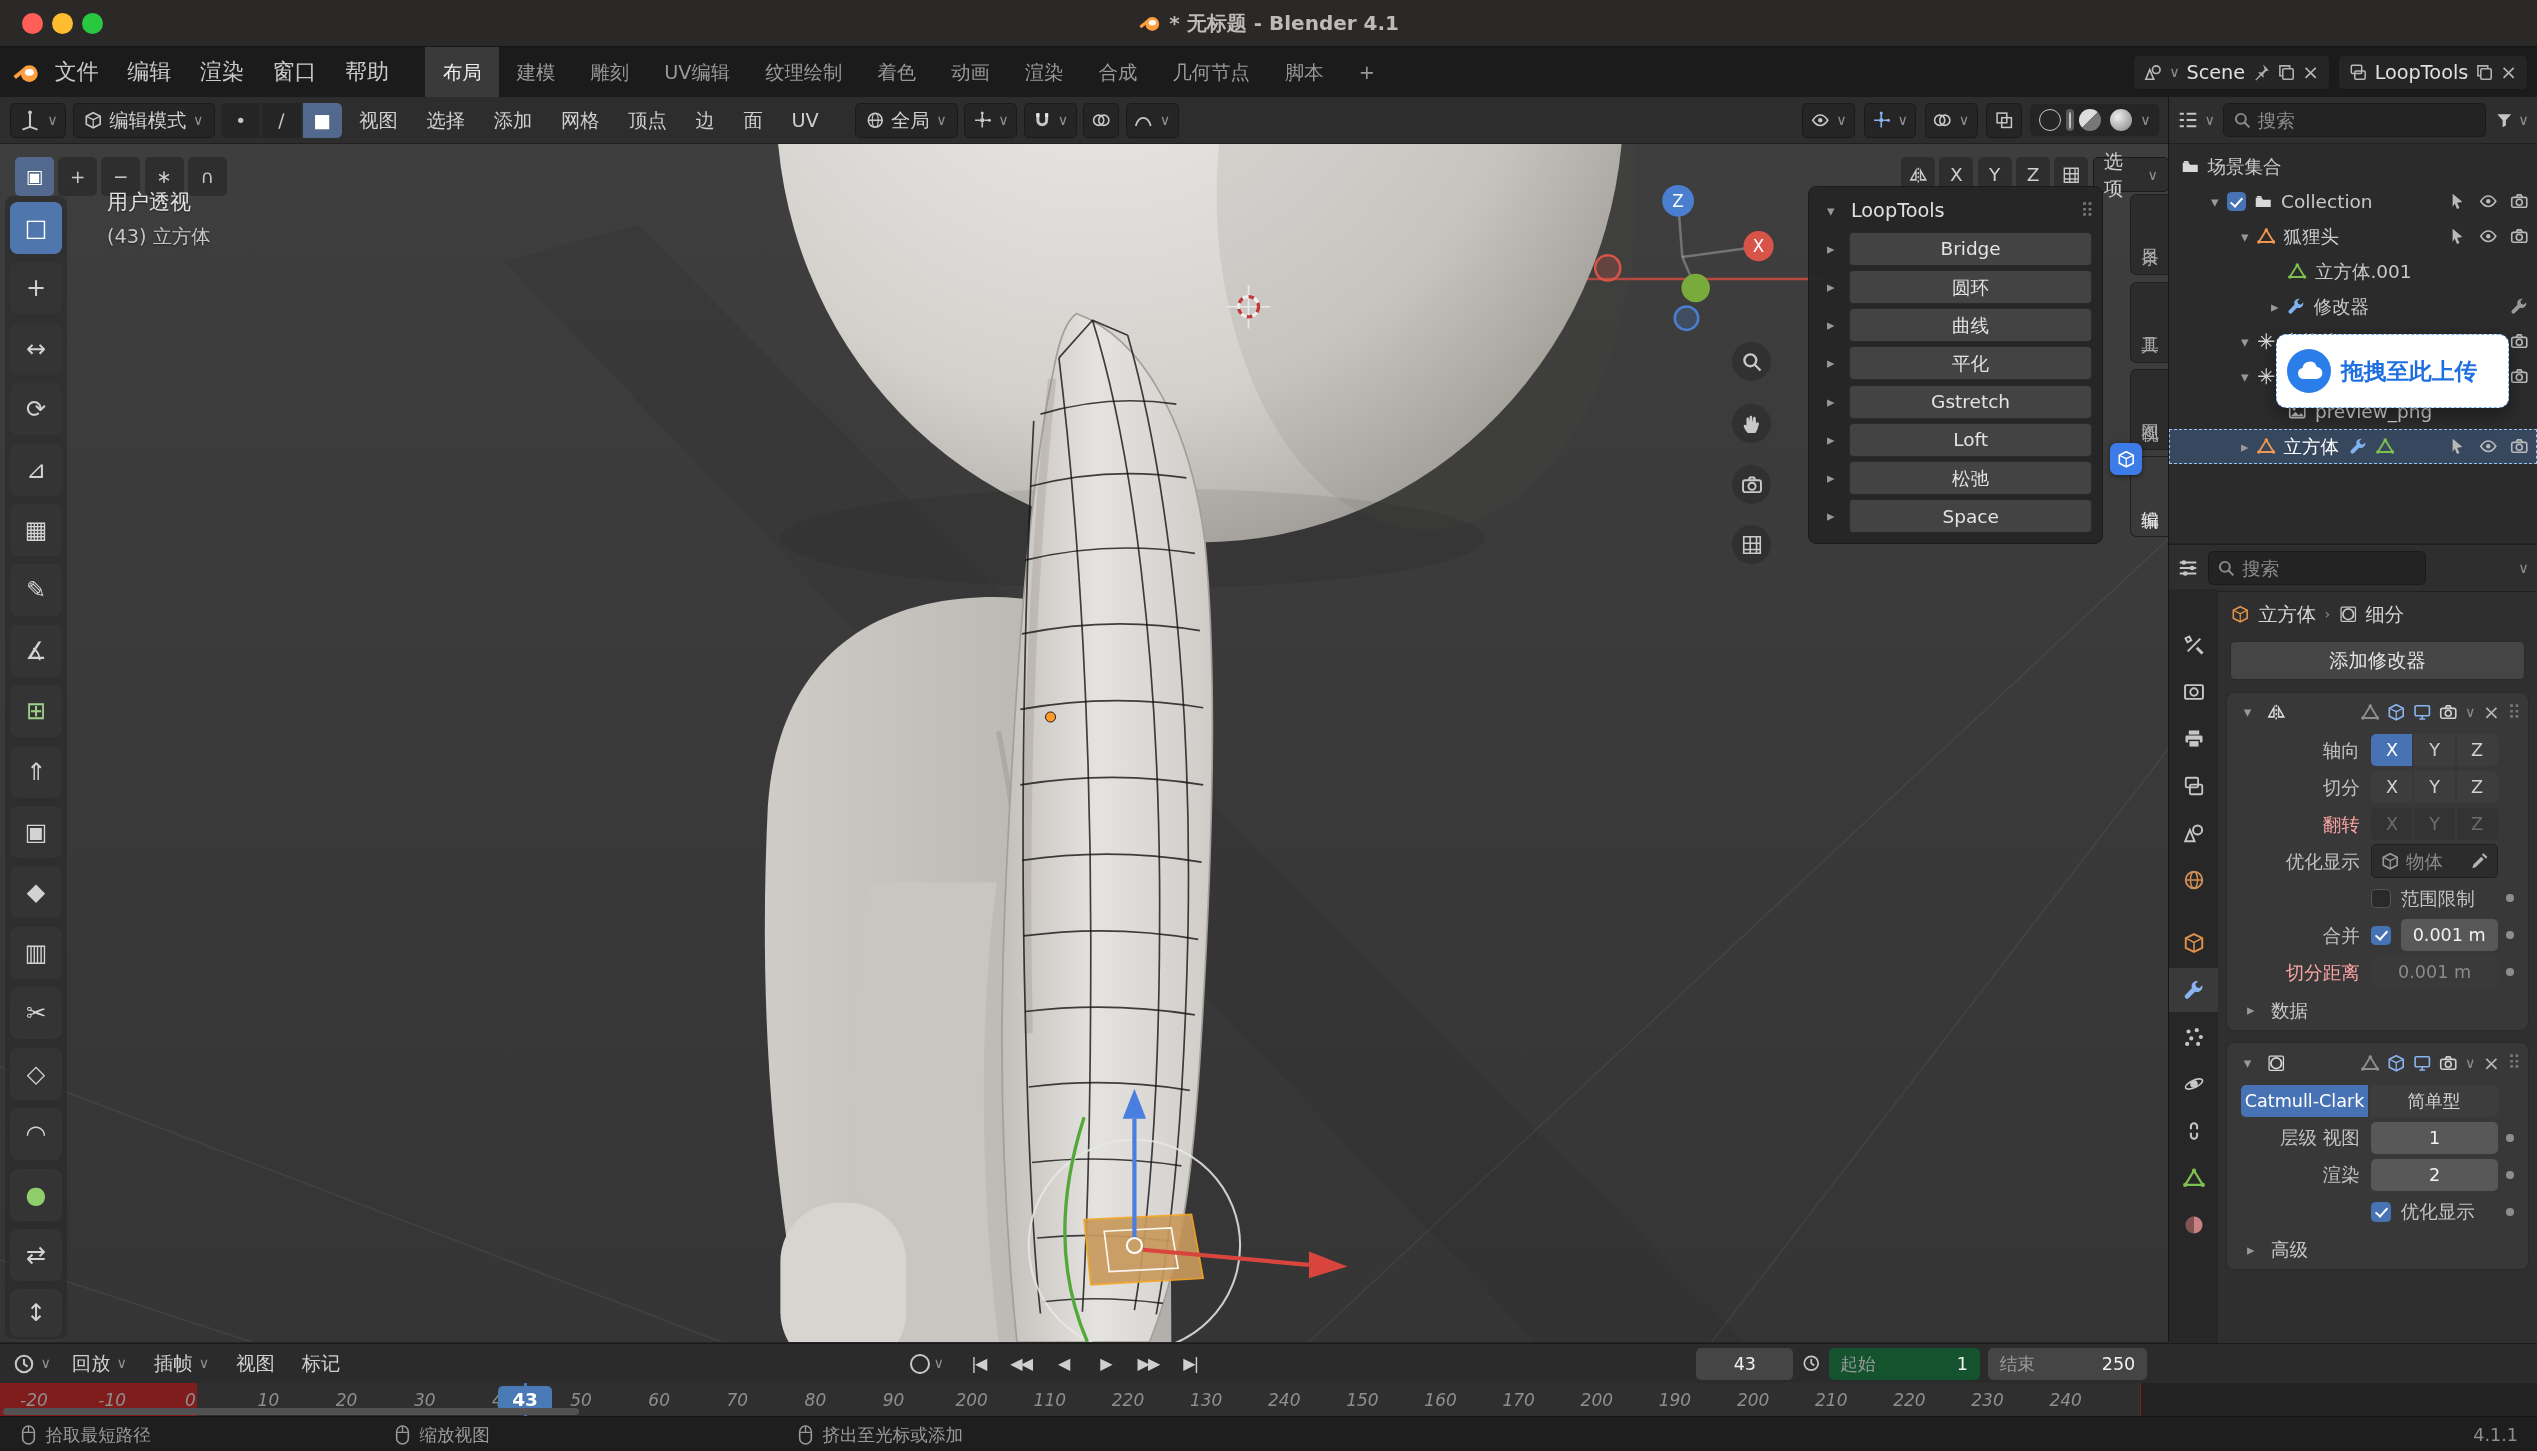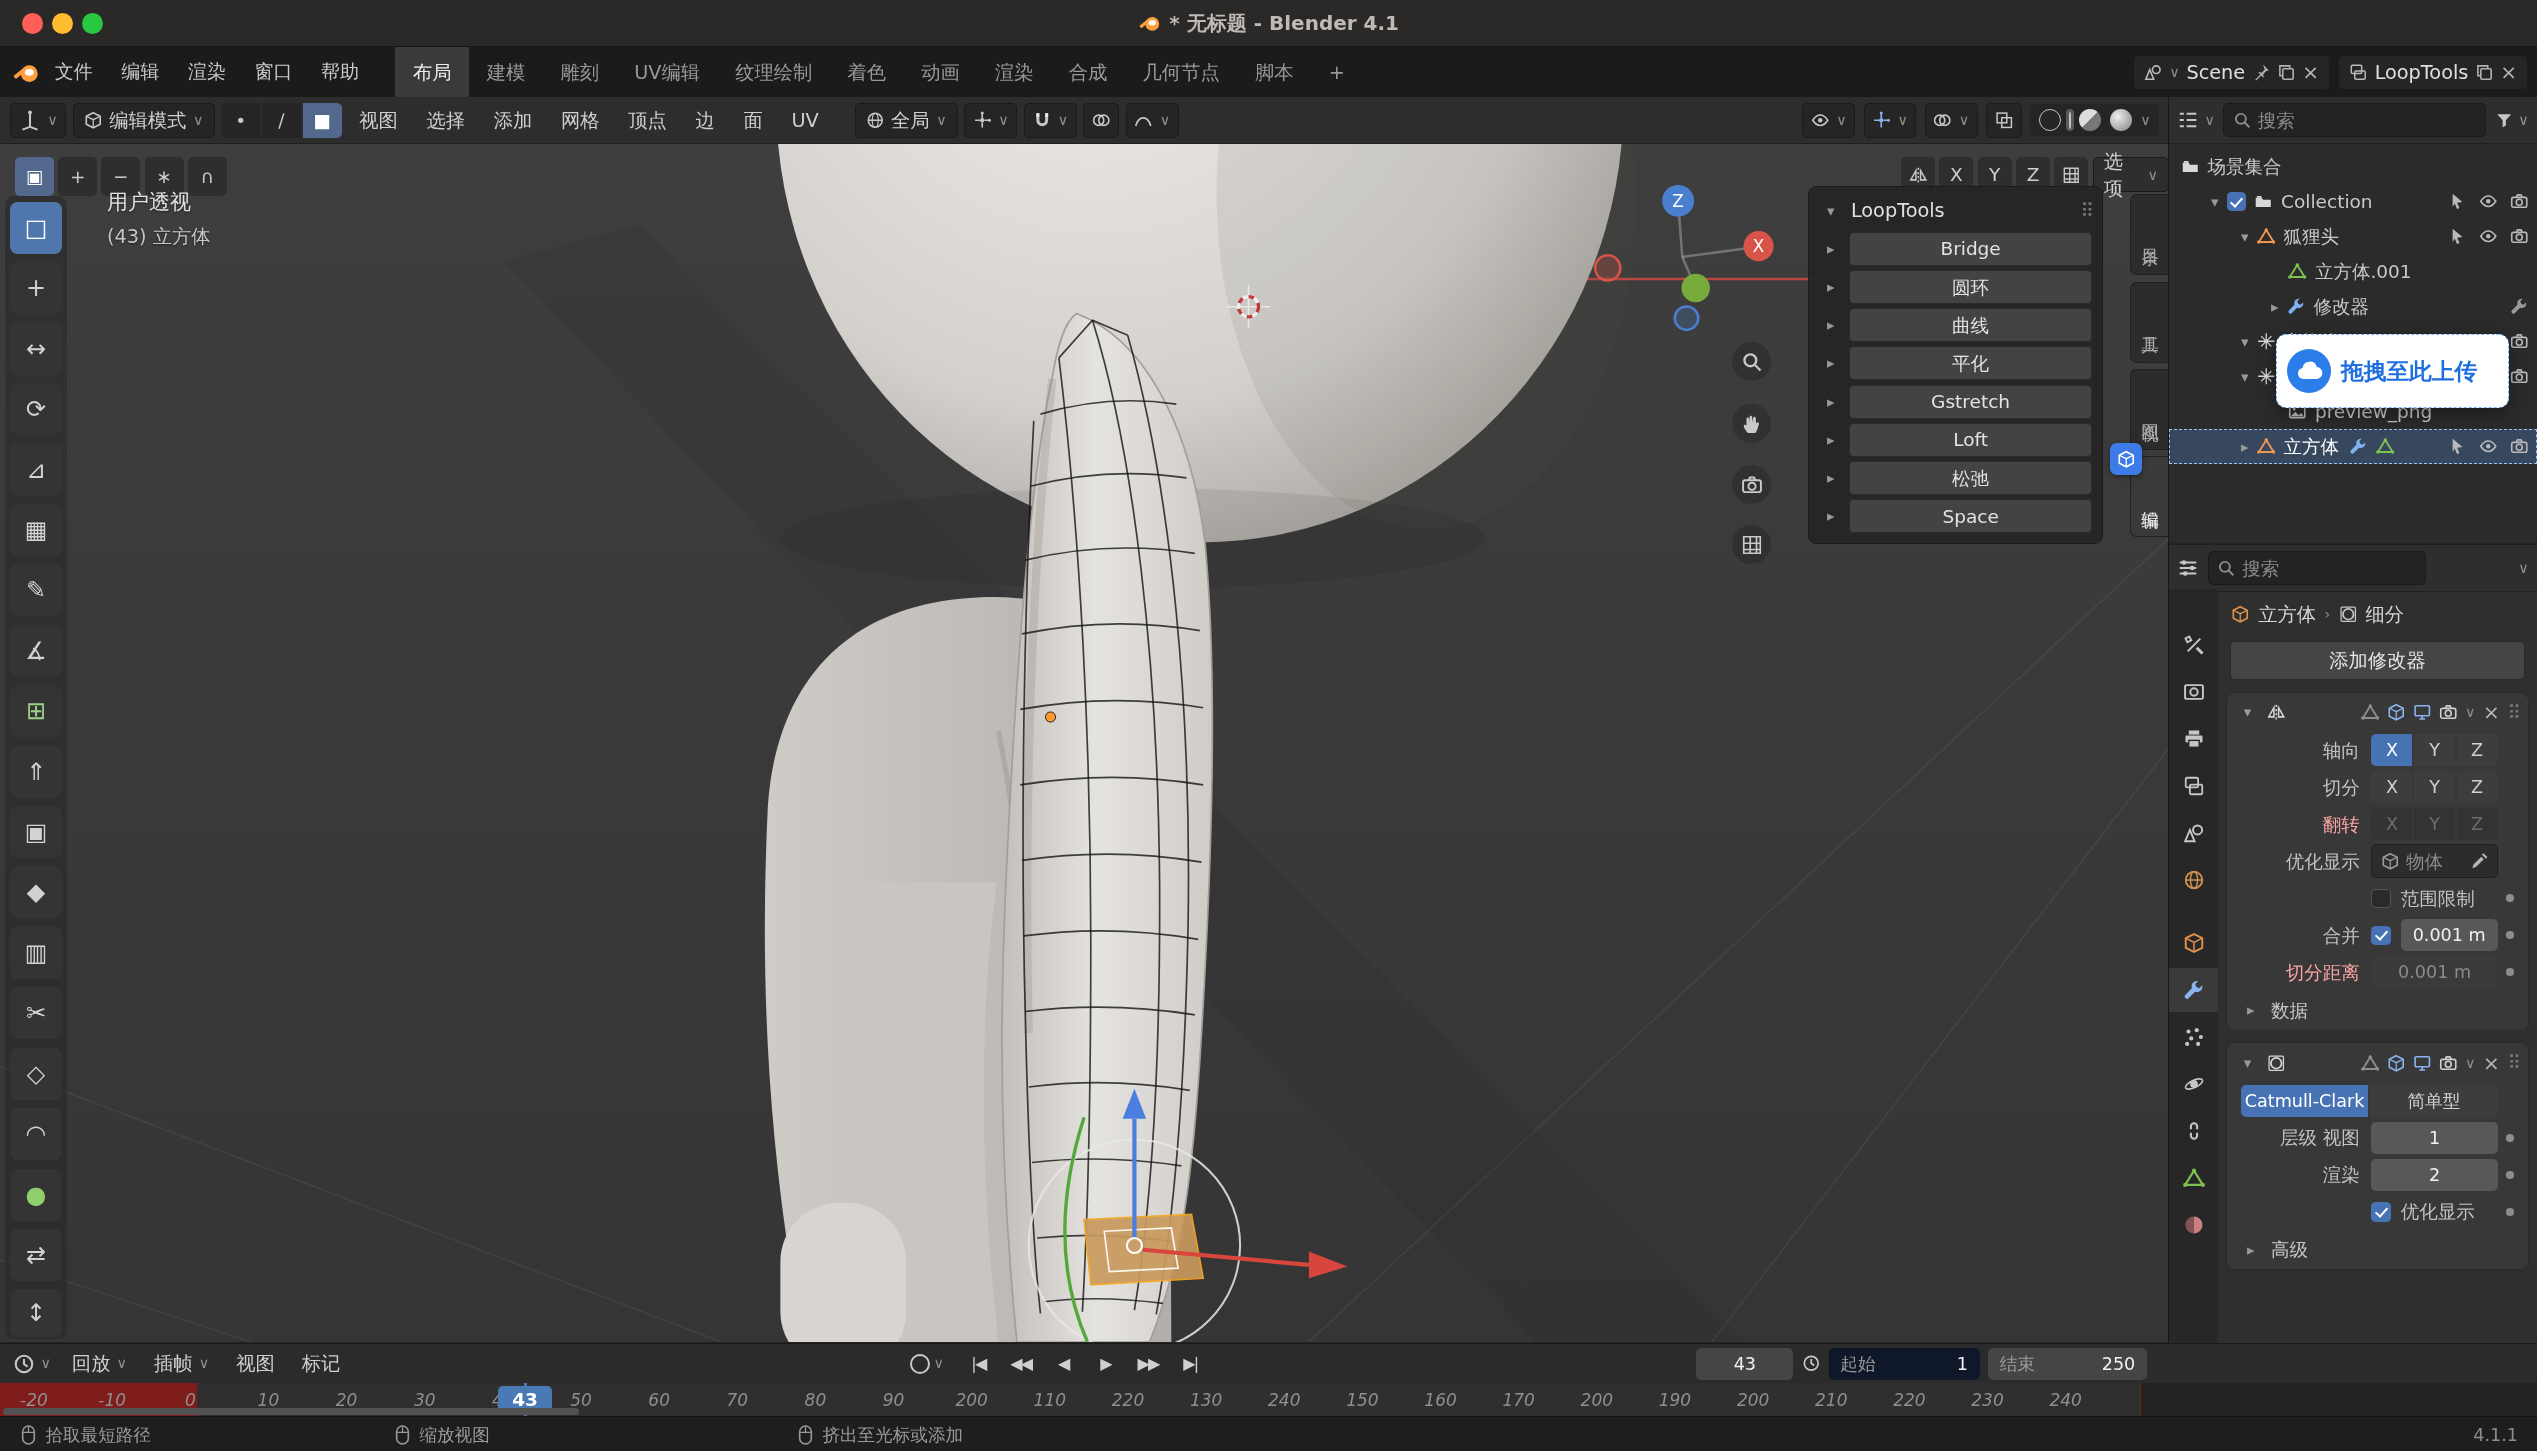--- a/index.html
+++ b/index.html
@@ -11,21 +11,21 @@
 svg.ic.sm{width:18.5px;height:18.5px}
 svg.ic.lg{width:27px;height:27px}
 .chev{font-size:14.3px;color:#8f8f8f;line-height:1}
 .x{font-size:20px;color:#b5b5b5;line-height:1}
 .grip{font-size:18.5px;color:#777;letter-spacing:-1.7px}
 
 #titlebar{left:0;top:0;width:100%;height:47px;background:#2a2928;border-bottom:0.8px solid #161616;display:flex;align-items:center;justify-content:center}
 .tl{position:absolute;width:21px;height:21px;border-radius:50%;top:12.6px}
 
 #topbar{left:0;top:47px;width:100%;height:50px;background:#1b1b1b;display:flex;align-items:center}
-.mi{padding:0 14.3px;font-size:19px;color:#c9c9c9;height:50px;display:flex;align-items:center}
+.mi{padding:0 14.3px;font-size:22px;color:#c9c9c9;height:50px;display:flex;align-items:center}
 .wtab{padding:0 17.6px;font-size:19.3px;color:#999;height:50px;display:flex;align-items:center}
 .wtab.on{background:#3a3a3a;color:#ececec}
 .pill{display:flex;align-items:center;gap:6.7px;background:#252525;border:0.8px solid #1a1a1a;border-radius:5px;height:35px;padding:0 10px;font-size:19.3px;color:#cfcfcf}
 
 #toolhdr{left:0;top:97px;width:2169px;height:47px;background:#2d2d2d;border-bottom:0.8px solid #202020;display:flex;align-items:center;gap:6.7px;padding:0 10px}
 .thmenu{padding:0 11px;font-size:19.3px;color:#cfcfcf;height:47px;display:flex;align-items:center}
 .selmode{display:flex;gap:1.7px}
 .selmode b{width:39px;height:35px;background:#252525;display:flex;align-items:center;justify-content:center;color:#c9c9c9;font-weight:normal;font-size:18.5px}
 .selmode b:first-child{border-radius:5px 0 0 5px}
 .selmode b:last-child{border-radius:0 5px 5px 0}
@@ -1162,21 +1162,21 @@
       <span class="tbtn">▶</span>
       <span class="tbtn">▶▶</span>
       <span class="tbtn">▶|</span>
     </span>
 
     <span class="abs flex" style="right:391px;gap:8.4px">
       <span class="nfield" style="flex:none;width:97px;background:#454545">43</span>
       <svg class="ic sm" style="color:#c6c6c6" viewBox="0 0 22 22" width="18.5" height="18.5">
           <use href="#s-clock"></use>
         </svg>
-      <span class="nfield" style="flex:none;width:151px;background:#0f172a;justify-content:space-between;padding:0 11.7px">
+      <span class="nfield" style="flex:none;width:151px;background:#14532d;justify-content:space-between;padding:0 11.7px">
         <span style="color:#9a9a9a">起始</span>
         <span>1</span>
       </span>
       <span class="nfield" style="flex:none;width:159px;background:#454545;justify-content:space-between;padding:0 11.7px">
         <span style="color:#9a9a9a">结束</span>
         <span>250</span>
       </span>
     </span>
   </div>
 

